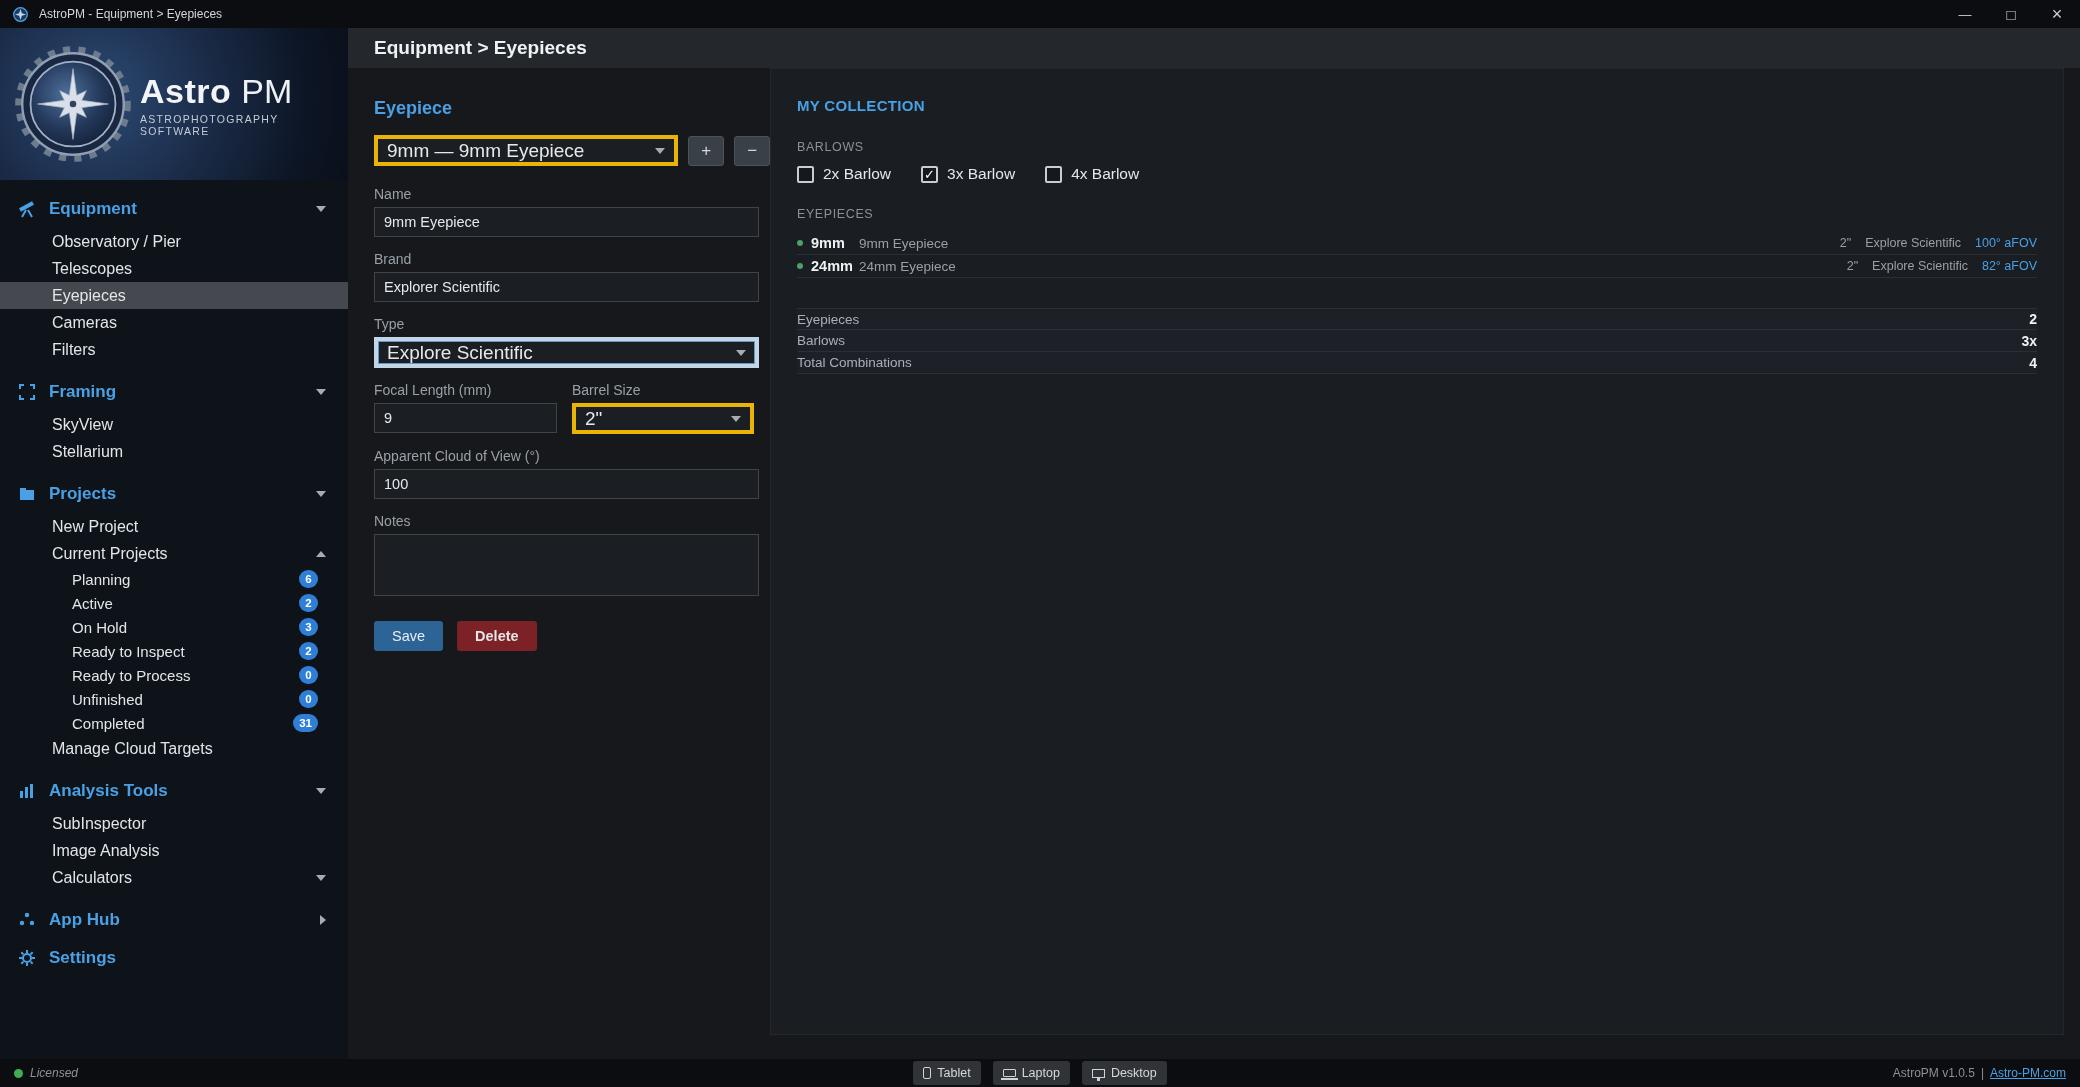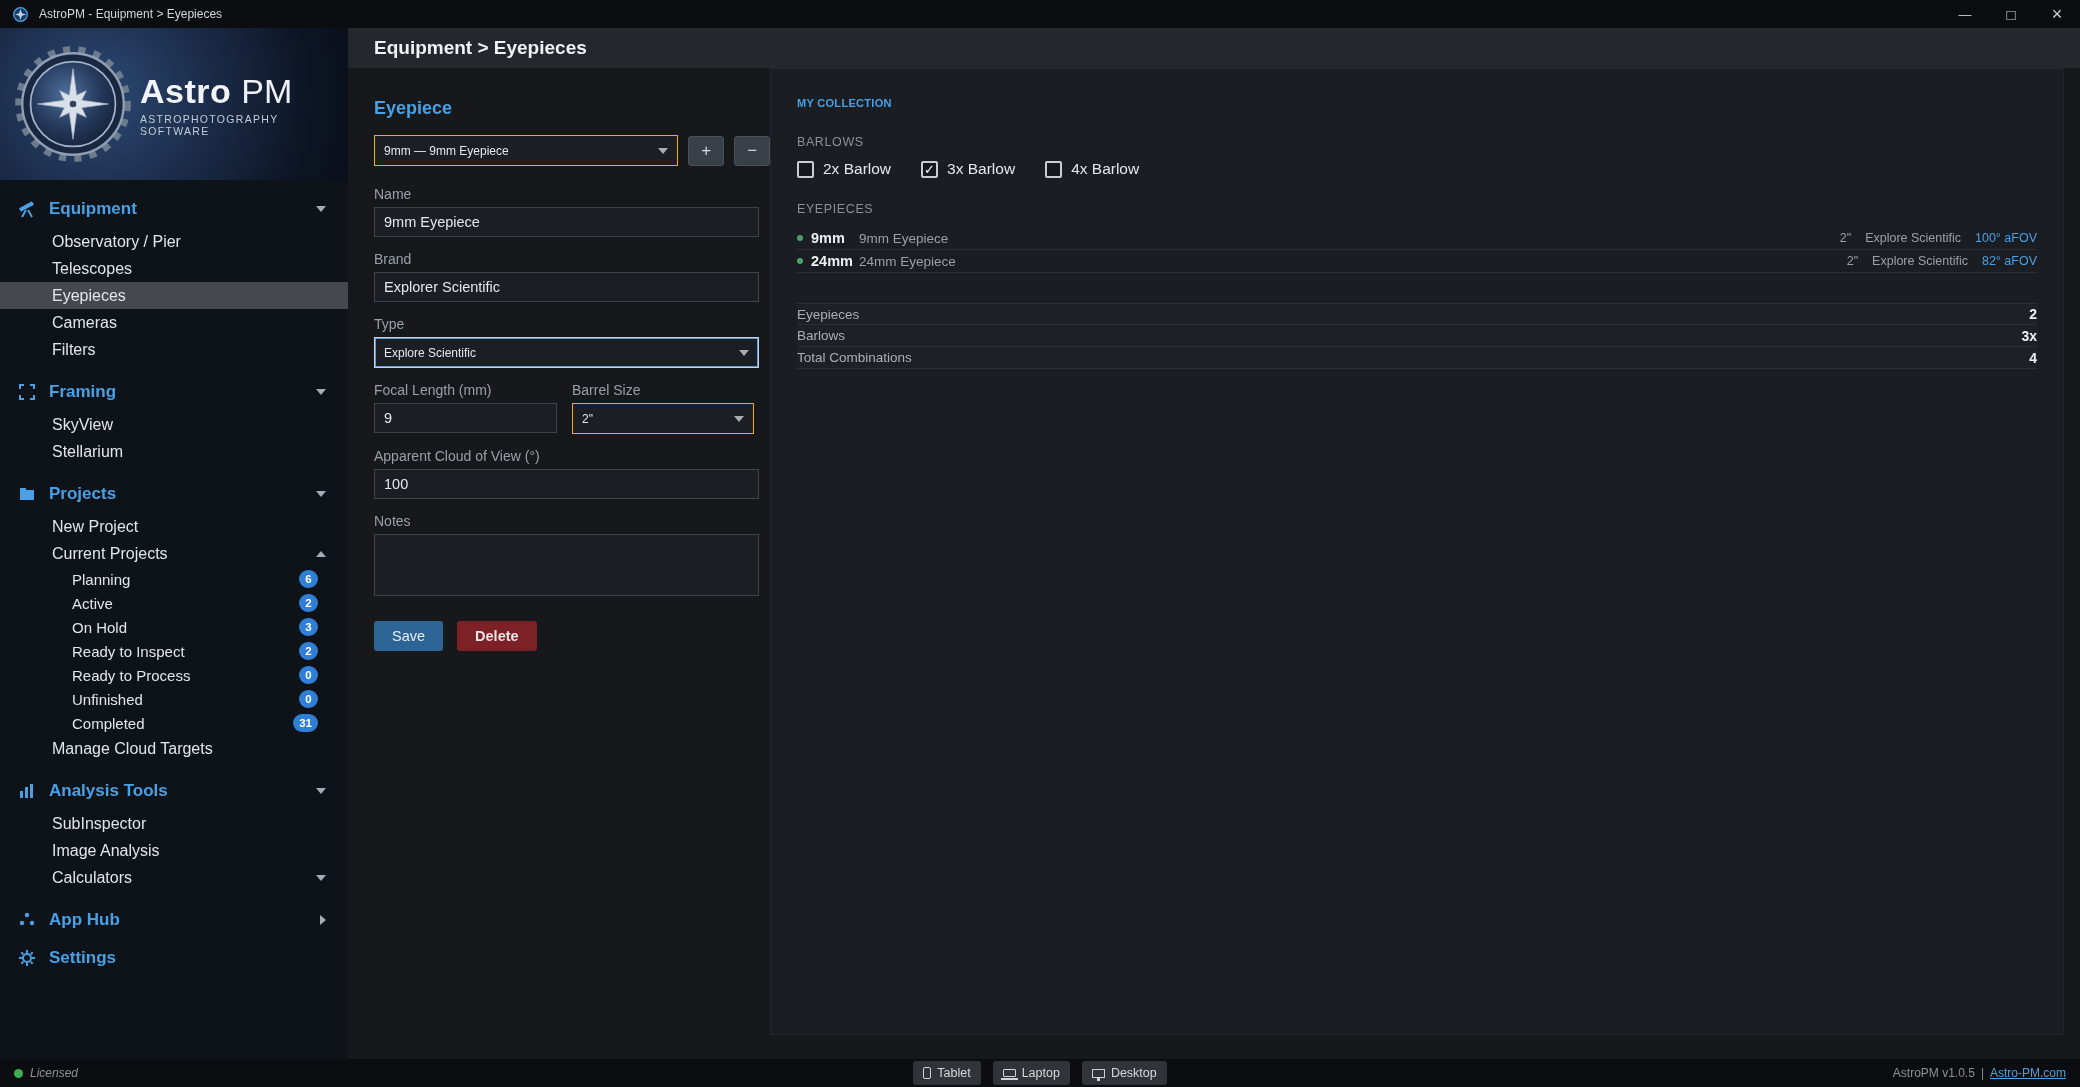--- a/index.html
+++ b/index.html
@@ -54,21 +54,21 @@
   
   .main { flex:1; display:flex; flex-direction:column; min-width:0; background:#16181c; }
   .main-header { height:40px; flex:none; background:#24272c; display:flex; align-items:center; padding-left:26px; }
   .breadcrumb { font-size:19px; font-weight:700; color:#f0f2f5; }
   .content { flex:1; display:flex; min-height:0; }
 
   
   .form-col { width:422px; flex:none; padding:30px 0 0 26px; }
   .form-title { font-size:18px; font-weight:700; color:#4aa0e4; margin-bottom:16px; }
   .selector-row { display:flex; align-items:center; margin-bottom:20px; }
-  .combo { height:31px; background:#1b1e23; border:1px solid #eab308; display:flex; align-items:center; padding-left:9px; color:#e6e8eb; font-size:12px; }
+  .combo { height:31px; background:#1b1e23; border:4px solid #eab308; display:flex; align-items:center; padding-left:9px; color:#e6e8eb; font-size:19px; }
   .combo .combo-value { flex:1; white-space:nowrap; overflow:hidden; }
   .combo .combo-caret { width:28px; display:flex; align-items:center; justify-content:center; align-self:stretch; }
   .combo.focused { border-color:#c4d6e6; box-shadow:inset 0 0 0 1px #5f9bd0; }
   .selector-row .combo { width:306px; }
   .mini-btn { width:36px; height:30px; margin-left:10px; background:#3a4047; border:1px solid #4b525a; border-radius:3px;
     color:#d3d7db; font-size:17px; line-height:1; font-family:inherit; }
   .field { margin-bottom:14px; }
   .field-label { display:block; font-size:14px; color:#98a0a8; margin-bottom:5px; }
   .text-input { width:385px; height:30px; background:#1b1e23; border:1px solid #3f444b; color:#e6e8eb;
     padding:0 9px; font-size:14.5px; font-family:inherit; }
@@ -78,21 +78,21 @@
   .two-col .combo.narrow { width:182px; }
   textarea.notes { width:385px; height:62px; background:#1b1e23; border:1px solid #3f444b; color:#e6e8eb;
     padding:7px 9px; font-size:14.5px; font-family:inherit; resize:none; }
   .btn-row { margin-top:22px; display:flex; }
   .btn { height:30px; padding:0 18px; border:none; border-radius:3px; font-size:14.5px; font-family:inherit; }
   .btn-save { background:#2d6496; color:#e8eef4; }
   .btn-delete { background:#7c2126; color:#e5e5e5; font-weight:700; margin-left:14px;text-align:center; }
 
   
   .collection-panel { flex:1; margin:0 16px 24px 0; background:#1a1d22; border:1px solid #24282e; padding:28px 26px; min-width:0; }
-  .panel-title { font-size:11px; font-weight:700; color:#4aa0e4; letter-spacing:0.3px; margin-bottom:26px; }
+  .panel-title { font-size:15px; font-weight:700; color:#4aa0e4; letter-spacing:0.3px; margin-bottom:26px; }
   .group-label { font-size:12.5px; color:#8b9197; letter-spacing:0.6px; margin-bottom:11px; }
   .cb-row { display:flex; align-items:center; margin-bottom:24px; }
   .checkbox { display:flex; align-items:center; margin-right:30px; }
   .box { width:17px; height:17px; border:2px solid #c8cdd3; border-radius:2px; background:#15181c;
     display:flex; align-items:center; justify-content:center; flex:none; }
   .box.checked::after { content:"✓"; color:#fff; font-size:13px; font-weight:700; line-height:1; }
   .cb-label { margin-left:9px; font-size:15.5px; color:#e3e6ea; }
 
   .ep-row { display:flex; align-items:center; height:23px; border-bottom:1px solid #2b2f35; }
   .ep-dot { width:6px; height:6px; border-radius:50%; background:#4da066; margin-right:8px; flex:none; }

